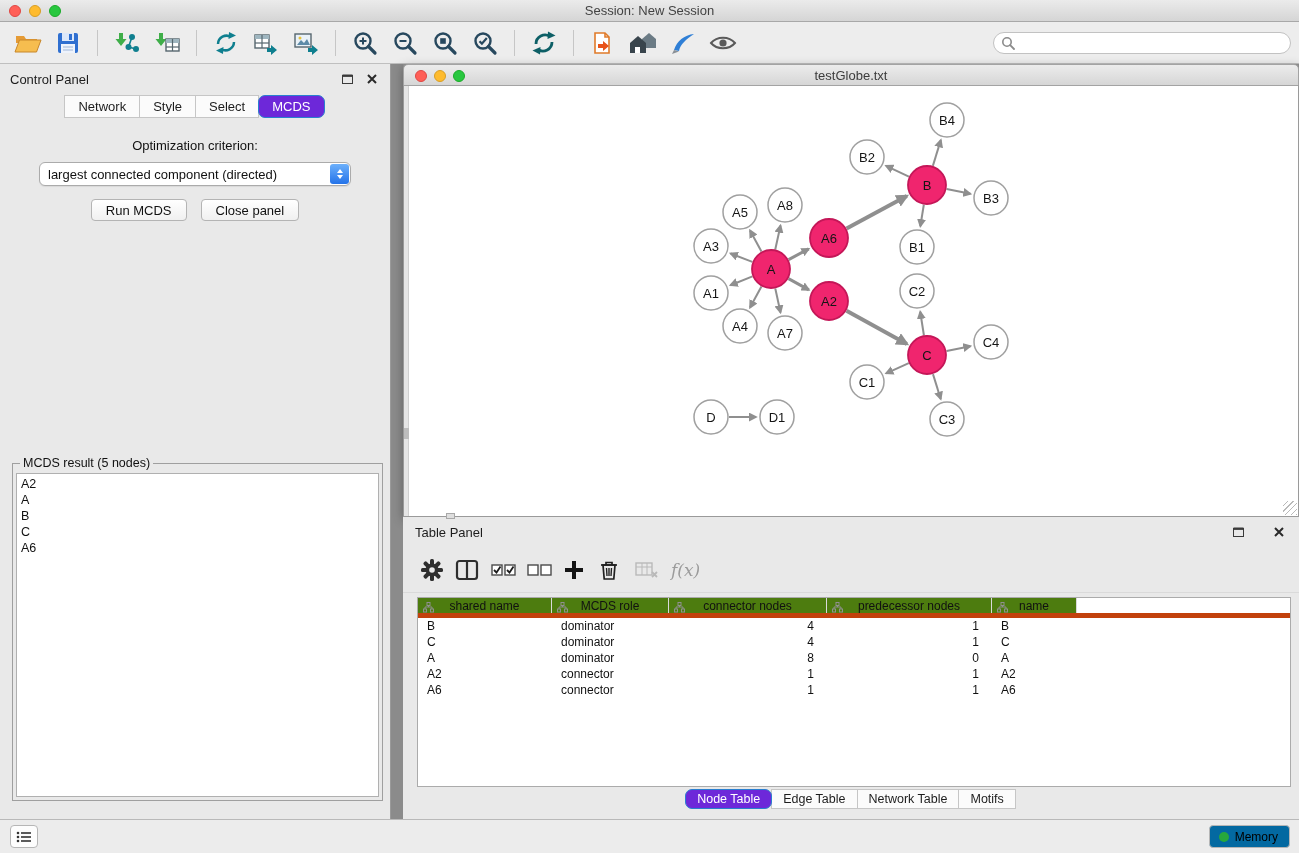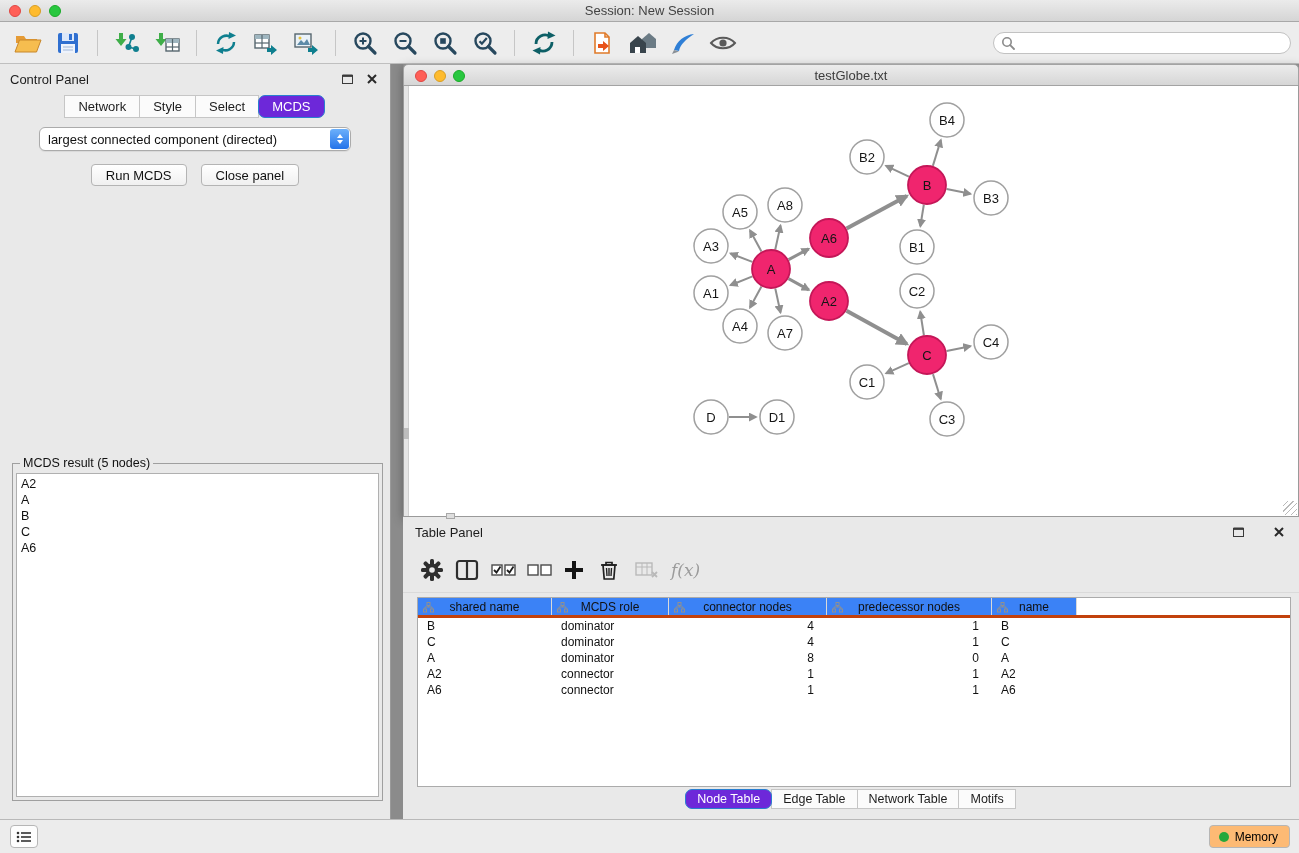--- a/index.html
+++ b/index.html
@@ -60,35 +60,35 @@
   .resize-corner{position:absolute;right:1px;bottom:1px;width:14px;height:14px;background:repeating-linear-gradient(135deg,transparent 0 3px,#b9b9b9 3px 4px)}
   .h-split-handle{position:absolute;left:446px;top:449px;width:9px;height:6px;background:#dedede;border:1px solid #a8a8a8;z-index:5}
 
   
   .table-panel{position:absolute;left:403px;top:453px;width:896px;height:302px;background:#e9e9e9}
   .tp-header{height:30px;display:flex;align-items:center;padding:0 12px;font-size:13px;color:#1d1d1d;gap:25px}
   .tp-toolbar{height:46px;display:flex;align-items:center;padding:0 16px;border-bottom:1px solid #dadada}
   .tp-btn{width:36px;height:36px;border:none;background:transparent;display:flex;align-items:center;justify-content:flex-start;cursor:pointer;flex:0 0 auto}
   .fx-label{font-family:"DejaVu Serif",serif;font-style:italic;color:#9b9b9b;font-size:17px}
   .tp-table{position:absolute;left:14px;top:80px;width:874px;height:190px;background:#fff;border:1px solid #ababab;overflow:hidden}
-  .tgrid-head{display:flex;height:20px;background:#3b82f6;border-bottom:3px solid #c2410c}
+  .tgrid-head{display:flex;height:20px;background:#4d7c0f;border-bottom:5px solid #c2410c}
   .th{position:relative;display:flex;align-items:center;justify-content:center;font-size:12px;color:#111;border-right:1px solid #d9d9d9;flex:0 0 auto;cursor:pointer}
   .th-filler{flex:1;background:#fff;border-right:none}
   .th-icon{position:absolute;left:5px;top:4px}
   .col0{width:134px}.col1{width:117px}.col2{width:158px}.col3{width:165px}.col4{width:85px}
   .tr{display:flex;height:16px;font-size:12px;cursor:default}
   .td{display:flex;align-items:center;padding-left:9px;flex:0 0 auto;overflow:hidden;white-space:nowrap}
   .td.num{justify-content:flex-end;padding-left:0;padding-right:13px}
   .tp-tabs{position:absolute;left:0;top:272px;width:100%;display:flex;justify-content:center}
   .tp-tab{font-size:12.5px;padding:2px 11px}
 
   
   .statusbar{position:absolute;left:0;top:819px;width:1299px;height:34px;background:#ececec;border-top:1px solid #b9b9b9}
   .status-left-btn{position:absolute;left:10px;top:5px;width:28px;height:23px;background:#fdfdfd;border:1px solid #b6b6b6;border-radius:4px;display:flex;align-items:center;justify-content:center;cursor:pointer}
-  .memory-btn{position:absolute;right:9px;top:5px;height:23px;padding:0 11px 0 9px;background:#fdba74;border:1px solid #b6b6b6;border-radius:4px;display:flex;align-items:center;gap:6px;font-size:12px;cursor:pointer;font-family:"Liberation Sans",sans-serif}
+  .memory-btn{position:absolute;right:9px;top:5px;height:23px;padding:0 11px 0 9px;background:#0369a1;border:1px solid #b6b6b6;border-radius:4px;display:flex;align-items:center;gap:6px;font-size:12px;cursor:pointer;font-family:"Liberation Sans",sans-serif}
   .mem-dot{width:10px;height:10px;border-radius:50%;background:#27a83c}
 </style>
 </head>
 <body>
 
 <div class="titlebar">
   <div class="traffic">
     <span class="tl red"></span>
     <span class="tl yellow"></span>
     <span class="tl green"></span>
@@ -251,20 +251,21 @@
             <path d="M1 1 L9 9 M9 1 L1 9" stroke="#2a2a2a" stroke-width="2"></path>
           </svg>
         </button>
     </div>
     <div class="cp-tabs">
         <button class="cp-tab">Network</button>
         <button class="cp-tab">Style</button>
         <button class="cp-tab">Select</button>
         <button class="cp-tab active">MCDS</button>
       </div>
+    <div class="opt-label">Optimization criterion:</div>
     <div class="combo">
       <span>largest connected component (directed)</span>
       <span class="combo-stepper">
           <span class="chev up"></span>
           <span class="chev down"></span>
         </span>
     </div>
     <div class="cp-buttons">
       <button class="mac-btn">Run MCDS</button>
       <button class="mac-btn">Close panel</button>

